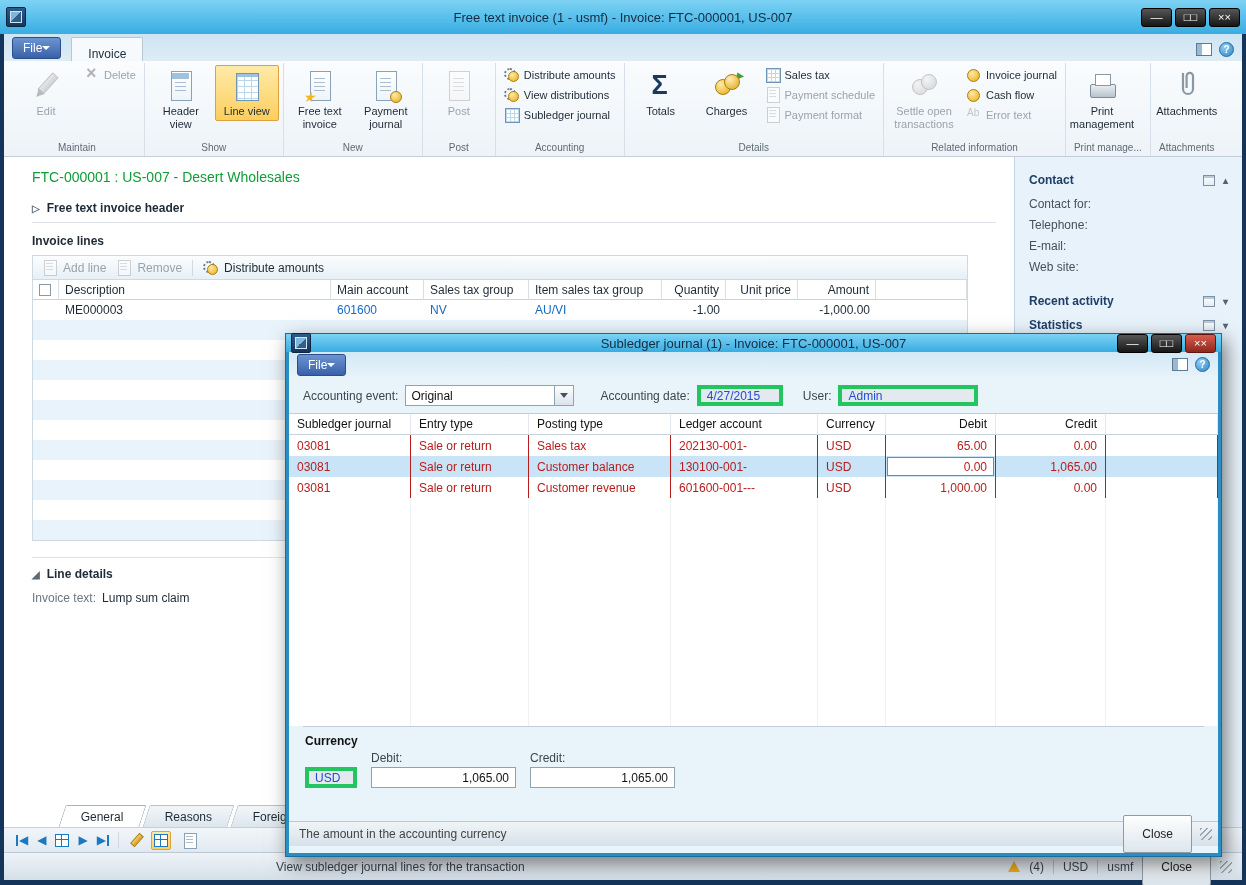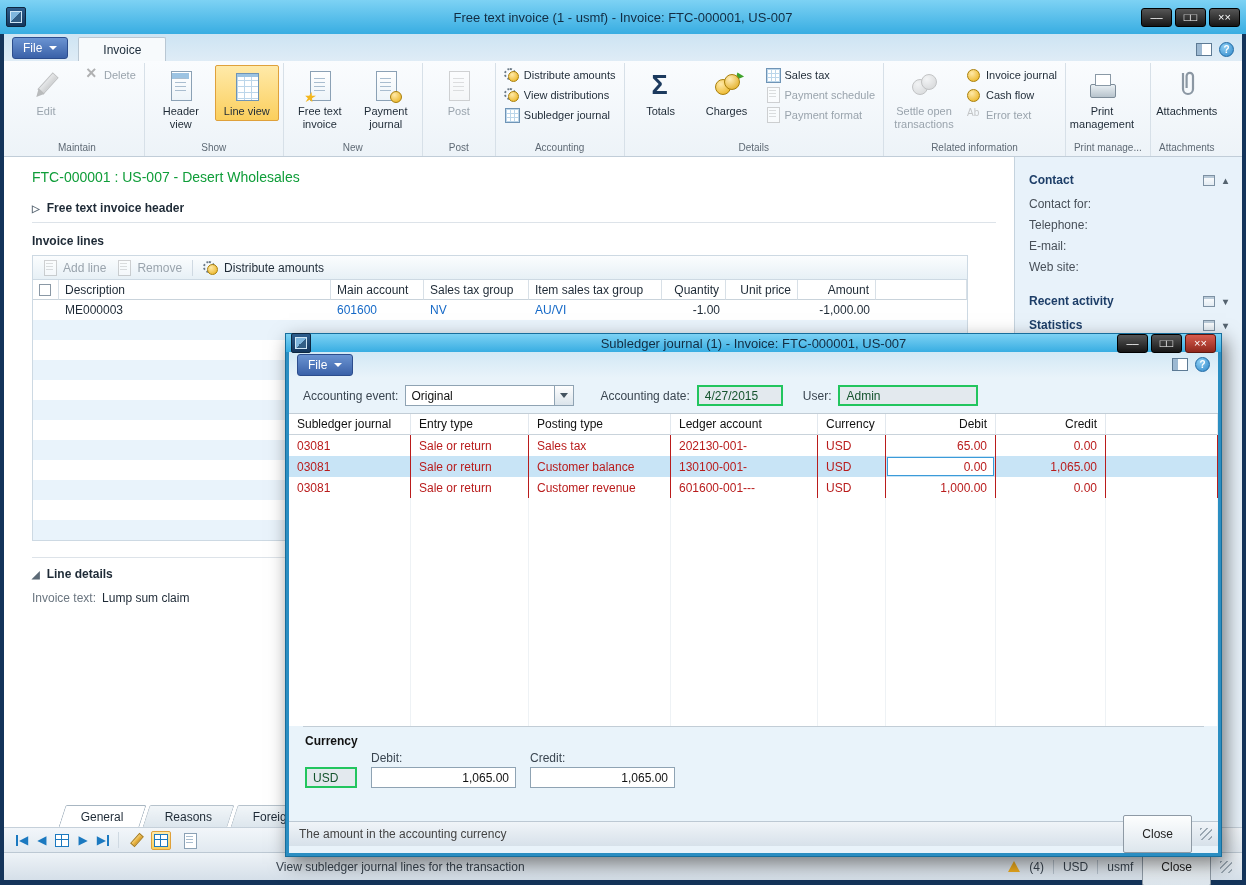--- a/index.html
+++ b/index.html
@@ -15,23 +15,23 @@
   .app-icon::before { content:""; position:absolute; left:3px; top:3px; right:3px; bottom:3px; border:1px solid #cfe6f5; background:linear-gradient(135deg,#7fb6dd 0 50%, #335f86 50%); }
   .win-btns { margin-left:auto; display:flex; gap:3px; z-index:1; }
   .win-btn { width:31px; height:19px; background:linear-gradient(#565656,#161616); border:1px solid #000; border-radius:3px; color:#fff; font-size:11px; line-height:1; display:flex; align-items:center; justify-content:center; cursor:default; }
   .win-btn.red { background:linear-gradient(#d85c4e,#8f271c); border-color:#5f160e; }
   .win-btn .g::before { content:attr(data-g); }
 
   .window-inner { flex:1; margin:0 4px; background:#fff; display:flex; flex-direction:column; min-height:0; }
 
   
   .tabrow { height:27px; background:linear-gradient(#cde4f3,#dfecf6); display:flex; align-items:flex-end; padding:0 8px; flex:0 0 auto; }
-  .file-btn { height:22px; margin-bottom:2px; background:linear-gradient(#6b94d2,#3a61a8); color:#fff; border:1px solid #2c4d8d; border-radius:3px; padding:0 10px; display:flex; align-items:center; gap:7px; font-size:12px; }
+  .file-btn { height:22px; margin-bottom:2px; background:linear-gradient(#6b94d2,#3a61a8); color:#fff; border:1px solid #2c4d8d; border-radius:3px; padding:0 10px; display:flex; align-items:center; font-size:12px; }
   .caret-down { width:0; height:0; border-left:4px solid transparent; border-right:4px solid transparent; border-top:4px solid #fff; }
-  .ribbon-tab { height:24px; background:#f7fafc; border:1px solid #b9c7d3; border-bottom:none; border-radius:2px 2px 0 0; padding:0 24px; margin-left:10px; display:flex; align-items:center; color:#20303e; }
+  .ribbon-tab { height:24px; background:#f7fafc; border:1px solid #b9c7d3; border-bottom:none; border-radius:2px 2px 0 0; padding:0 16px; margin-left:10px; display:flex; align-items:flex-end; color:#20303e; }
   .tabrow-icons { margin-left:auto; display:flex; gap:7px; align-items:center; margin-bottom:4px; }
   .layout-icon { width:16px; height:13px; border:1px solid #5d7archive; border:1px solid #5d7a94; background:linear-gradient(90deg,#9db9d2 0 5px,#fff 5px); }
   .help-icon { width:15px; height:15px; border-radius:50%; background:radial-gradient(circle at 35% 30%,#8fd0f5,#2e86c8); color:#fff; font-size:10px; font-weight:bold; display:flex; align-items:center; justify-content:center; border:1px solid #1f6aa5; }
   .help-icon::before { content:"?"; }
 
   .ribbon { background:linear-gradient(#fafcfe,#edf3f8); border-bottom:1px solid #c1cdd8; display:flex; align-items:stretch; padding:2px 2px 0 6px; flex:0 0 auto; height:96px; }
   .rgroup { display:flex; flex-direction:column; border-right:1px solid #d7e0e8; padding:0 4px; }
   .rgroup-body { flex:1; display:flex; align-items:flex-start; gap:2px; padding-top:2px; }
   .rgroup-label { text-align:center; font-size:10px; color:#5f6a75; padding:2px 4px 3px; white-space:nowrap; }
   .rbtn-lg { width:64px; display:flex; flex-direction:column; align-items:center; gap:3px; padding:4px 1px 2px; border:1px solid transparent; border-radius:2px; font-size:11px; text-align:center; line-height:1.15; }
@@ -130,21 +130,21 @@
   .dialog { position:absolute; left:285px; top:333px; width:937px; height:524px; background:#2b8ec2; border:1px solid #176e9c; box-shadow:4px 7px 18px rgba(0,0,0,.5); display:flex; flex-direction:column; z-index:10; }
   .dlg-titlebar { height:18px; background:linear-gradient(#7dd2f4,#38ade2); display:flex; align-items:center; padding:0 5px; position:relative; flex:0 0 auto; }
   .dlg-titlebar .title { position:absolute; left:0; right:0; text-align:center; color:#122c42; font-size:13px; pointer-events:none; }
   .dlg-inner { flex:1; margin:0 3px 3px; background:#e9f3fa; display:flex; flex-direction:column; min-height:0; }
   .dlg-menurow { height:26px; display:flex; align-items:center; padding:2px 8px 0; background:linear-gradient(#d2e8f5,#e9f3fa); flex:0 0 auto; }
   .dlg-form { height:35px; display:flex; align-items:center; padding:0 14px; color:#3a4550; flex:0 0 auto; }
   .combo { display:flex; margin-left:7px; }
   .combo-val { width:150px; height:21px; background:#fff; border:1px solid #8fa3b3; padding:0 5px; display:flex; align-items:center; color:#111; }
   .combo-btn { width:19px; height:21px; border:1px solid #8fa3b3; border-left:none; background:linear-gradient(#fefefe,#dbe4eb); display:flex; align-items:center; justify-content:center; }
   .tri-dn { width:0; height:0; border-left:4px solid transparent; border-right:4px solid transparent; border-top:5px solid #44535f; }
-  .ro { height:21px; background:#e3e9ee; border:2px solid #22c55e; padding:0 6px; display:flex; align-items:center; color:#14532d; }
+  .ro { height:21px; background:#e3e9ee; border:4px solid #22c55e; padding:0 6px; display:flex; align-items:center; color:#1d4ed8; }
   .dlg-grid { flex:0 0 auto; background:#fff; border-top:1px solid #c2cdd6; display:grid; grid-template-columns:122px 118px 142px 147px 68px 110px 110px 1fr; align-content:start; }
   .dh { height:21px; padding:0 8px; display:flex; align-items:center; border-bottom:1px solid #c9d3db; border-right:1px solid #e2e8ee; background:#fff; color:#111; }
   .dc { height:21px; padding:0 8px; display:flex; align-items:center; border-right:1px solid #b91c1c; color:#b91c1c; white-space:nowrap; overflow:hidden; }
   .dh.num, .dc.num { justify-content:flex-end; }
   .dc.sel { background:#c8e4f6; }
   .dc.sel.focuscell { padding:0 1px; }
   .focus { flex:1; height:19px; background:#fff; border:1px solid #3b9bd9; display:flex; align-items:center; justify-content:flex-end; padding:0 6px; }
   .fill { height:228px; border-right:1px solid #eef2f5; }
   .dlg-bottom { flex:0 0 auto; }
   .rule { margin:0 14px; border-top:1px solid #c2cdd6; }

